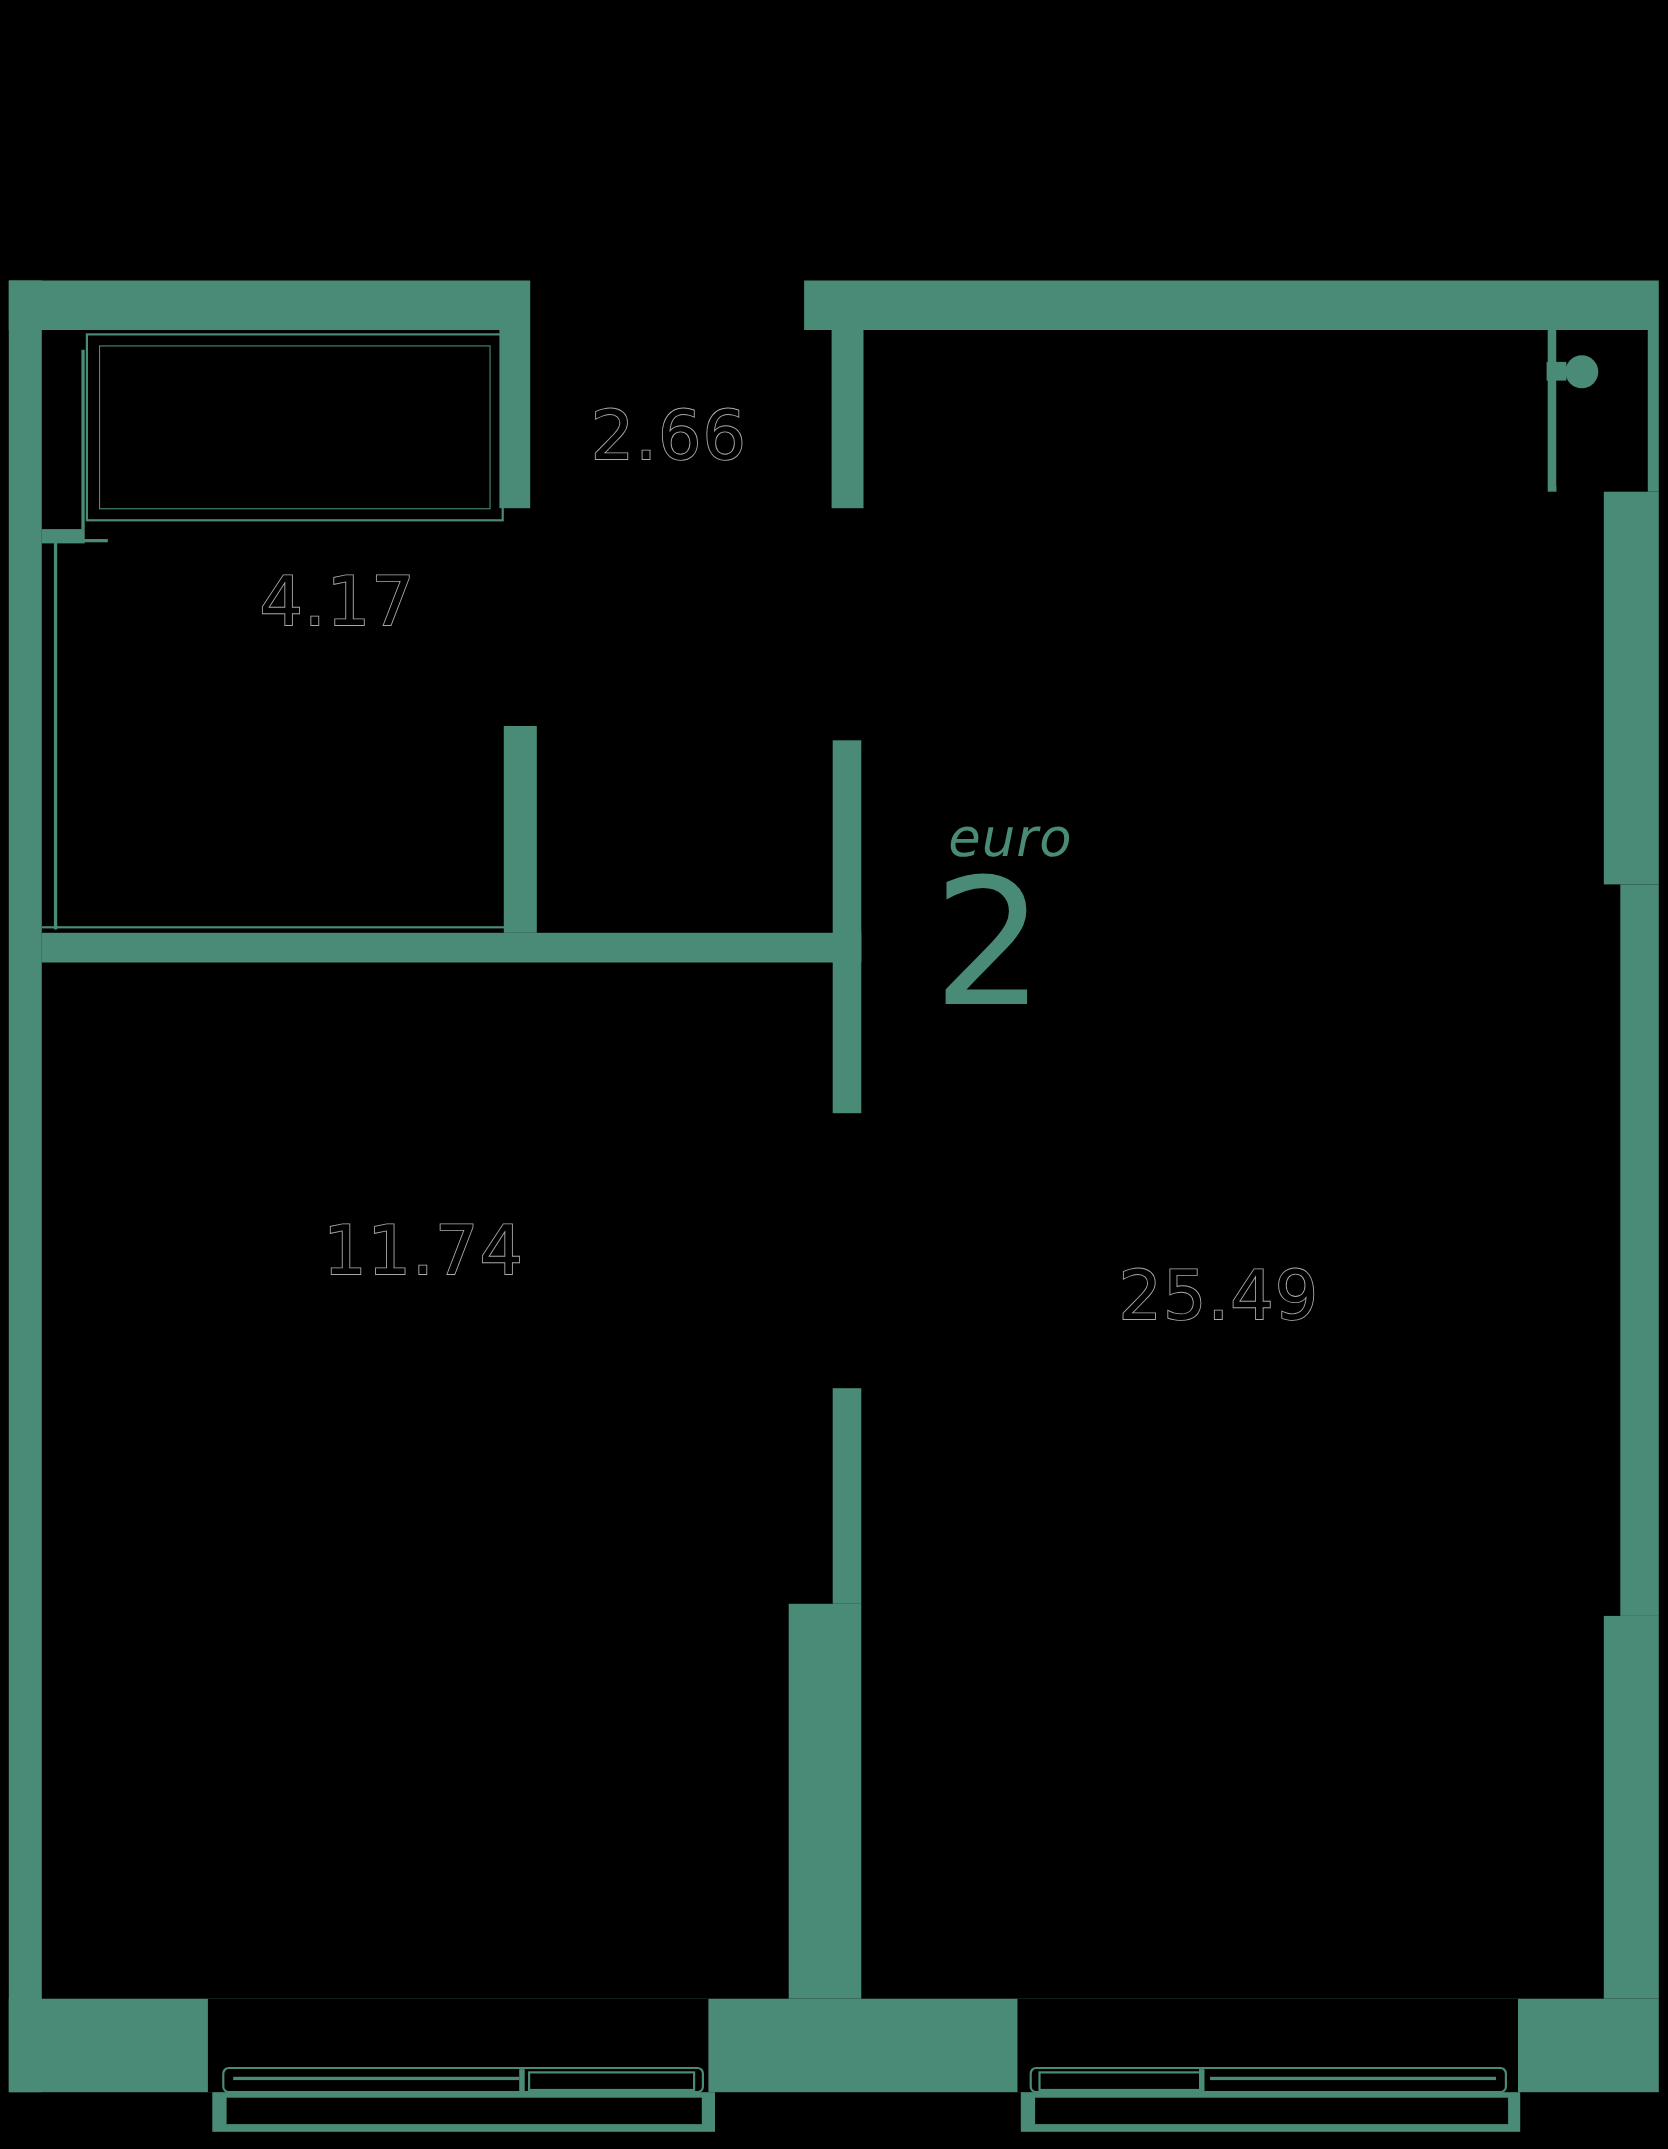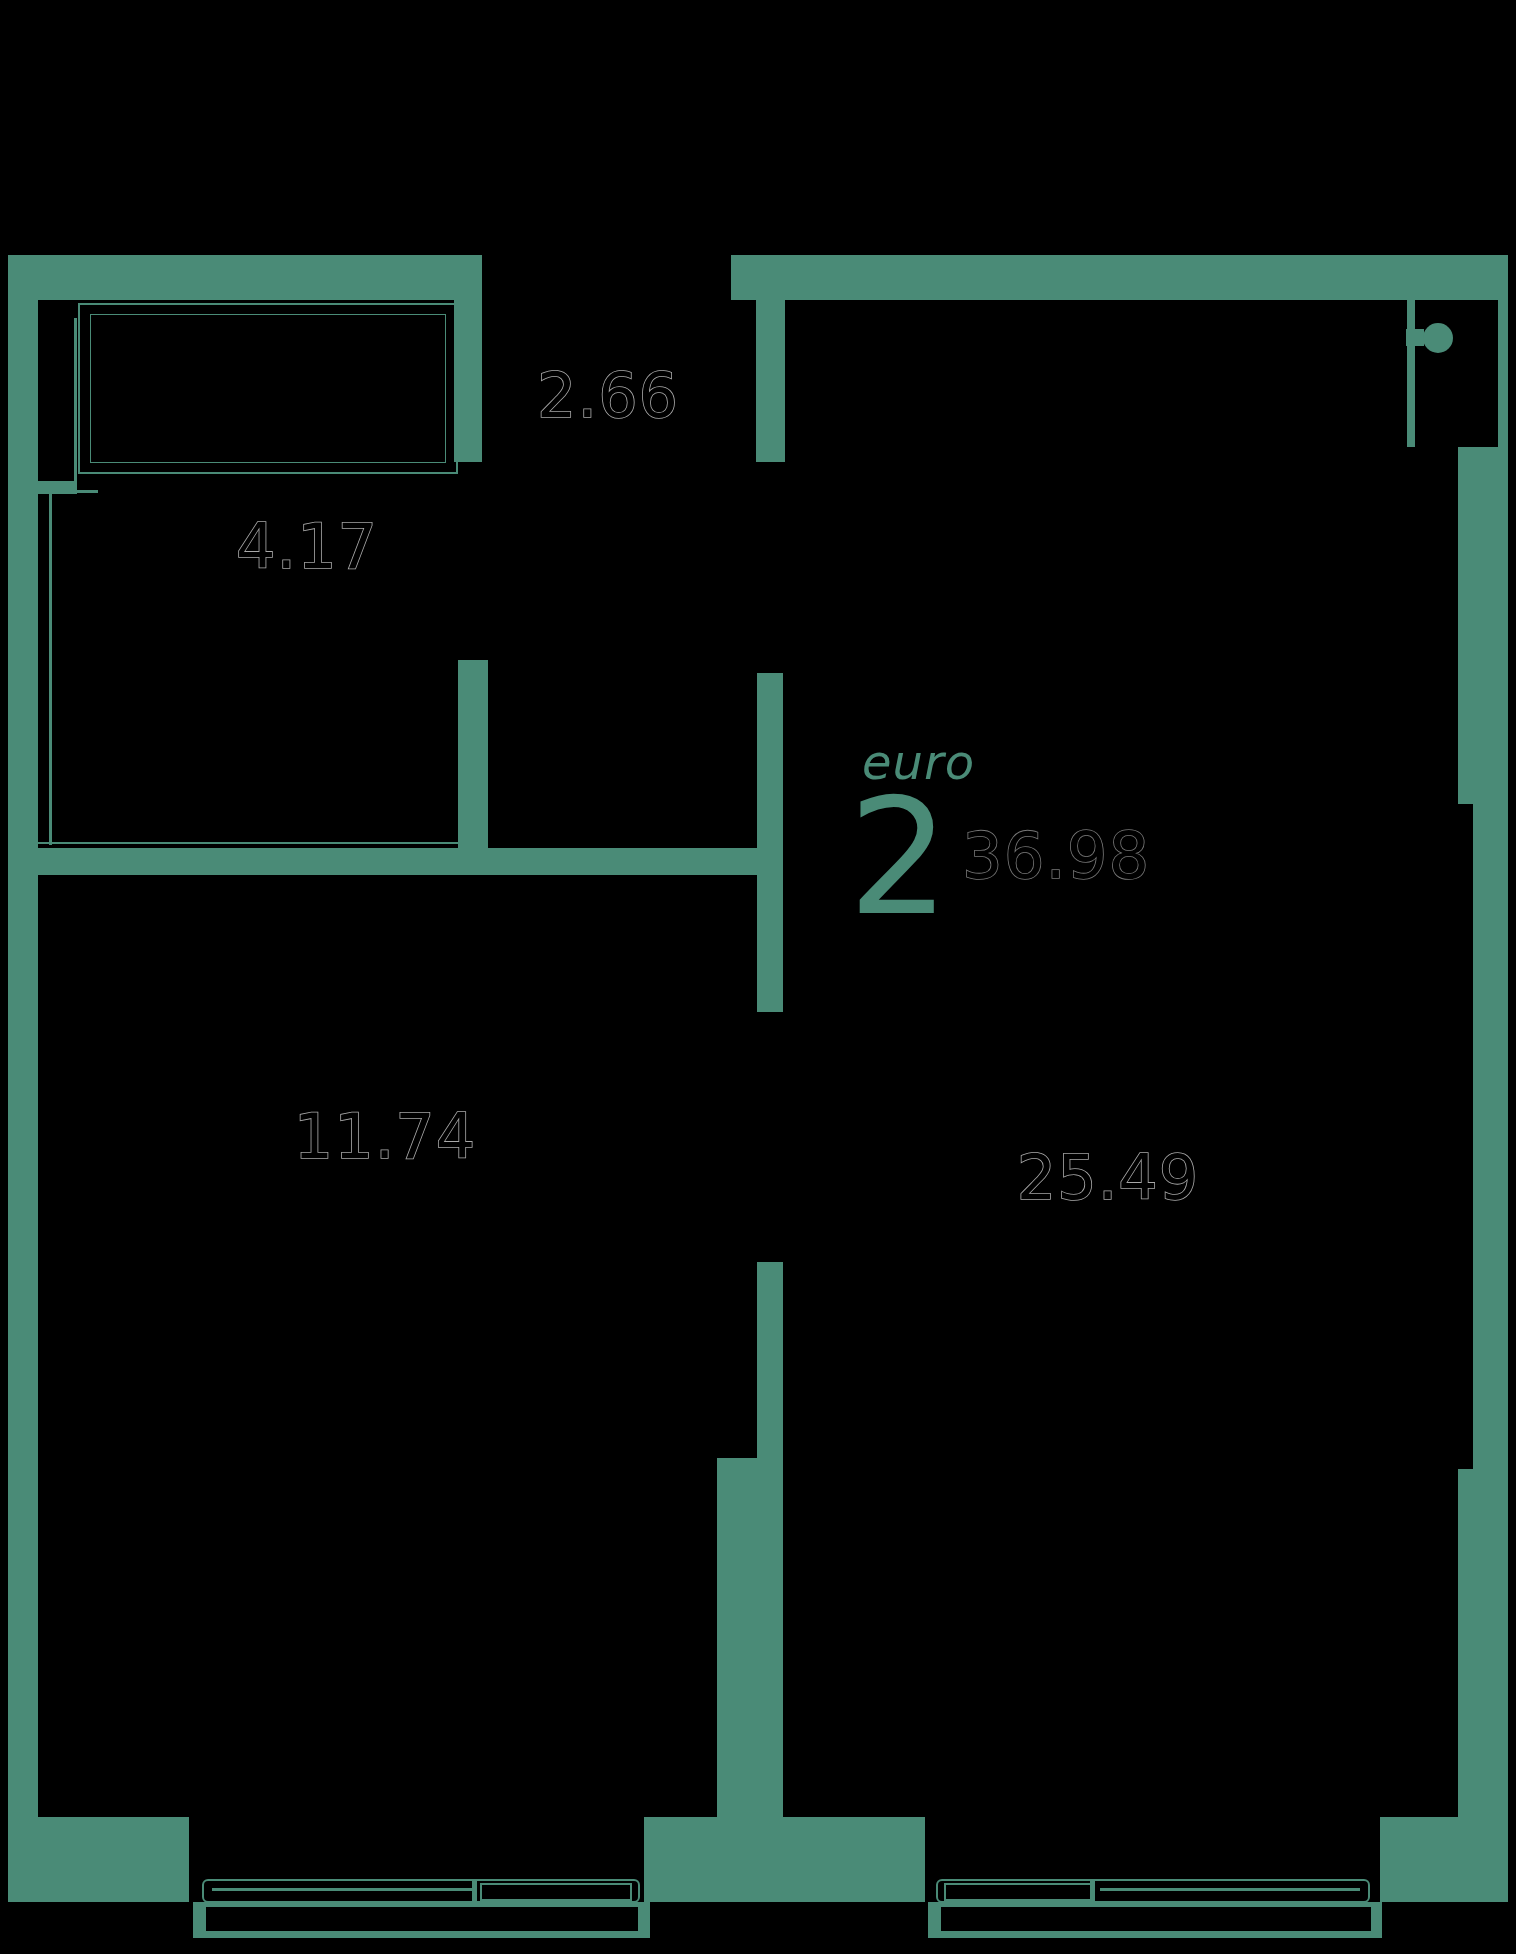--- a/index.html
+++ b/index.html
@@ -110,15 +110,14 @@
   <div class="wall" style="left:928px;top:1902px;width:454px;height:36px;"></div>
   <div class="sill" style="left:941px;top:1907px;width:430px;height:24px;"></div>
 
   <div class="area-label" style="left:283px;top:547px;margin-left:24px;">4.17</div>
   <div class="area-label" style="left:608px;top:396px;">2.66</div>
   <div class="area-label" style="left:385px;top:1137px;">11.74</div>
   <div class="area-label" style="left:1108px;top:1178px;">25.49</div>
 
   <div class="euro-word" style="left:862px;top:738px;font-style:italic;">euro</div>
   <div class="euro-count" style="left:848px;top:778px;">2</div>
-  <div class="euro-total" style="left:962px;top:824px;">36.98</div>
 
 </div>
 
 </body></html>

